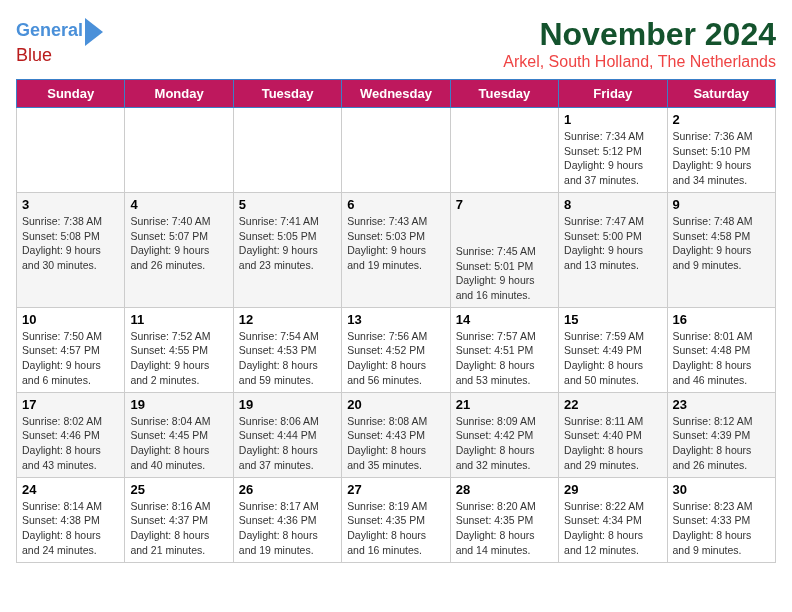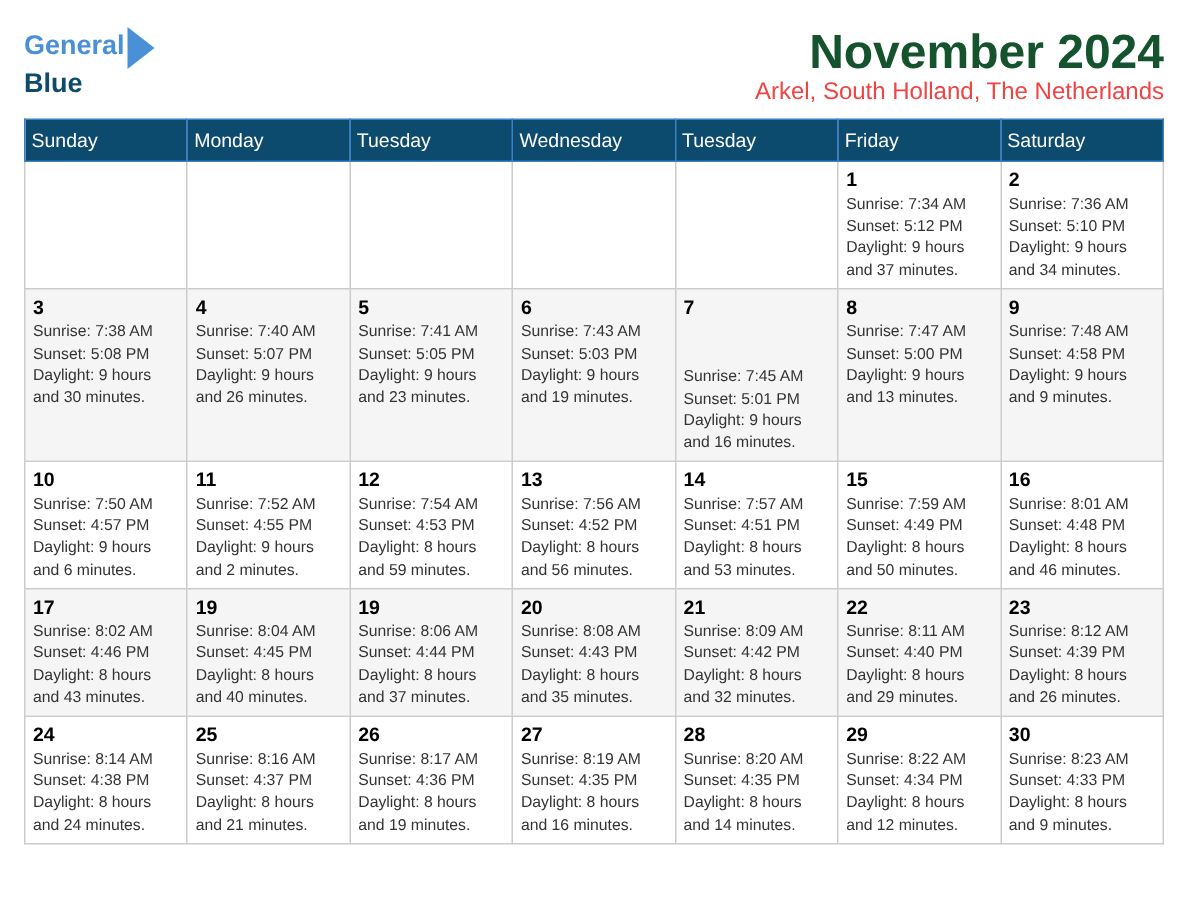--- a/index.html
+++ b/index.html
@@ -49,26 +49,26 @@
     .location {
       font-size: 16px;
       color: #ef4444;
     }
     table {
       width: 100%;
       border-collapse: collapse;
       font-size: 11px;
     }
     thead th {
-      background: #0c4a6e;
+      background: #be185d;
       color: #fff;
-      font-weight: normal;
+      font-weight: bold;
       font-size: 13px;
       padding: 6px 4px;
-      text-align: left;
+      text-align: center;
       border: 1px solid #3a7fc8;
     }
     tbody td {
       vertical-align: top;
       border: 1px solid #ccc;
       padding: 4px 5px;
       width: calc(100% / 7);
       min-height: 80px;
       height: 85px;
       background: #fff;
@@ -94,21 +94,21 @@
 </head>
 <body>
 
 <div class="header">
   <div class="logo">
     <div style="line-height:1.1">
       <div style="display:flex;align-items:center;gap:2px">
         <span class="logo-text"><span>General</span></span>
         <div class="logo-arrow"></div>
       </div>
-      <div class="logo-text" style="color:#0c4a6e;font-size:18px;font-weight:bold;">Blue</div>
+      <div class="logo-text" style="color:#b91c1c;font-size:18px;font-weight:normal;">Blue</div>
     </div>
   </div>
   <div class="title-block">
     <div class="month-title">November 2024</div>
     <div class="location">Arkel, South Holland, The Netherlands</div>
   </div>
 </div>
 
 <table>
   <thead>

